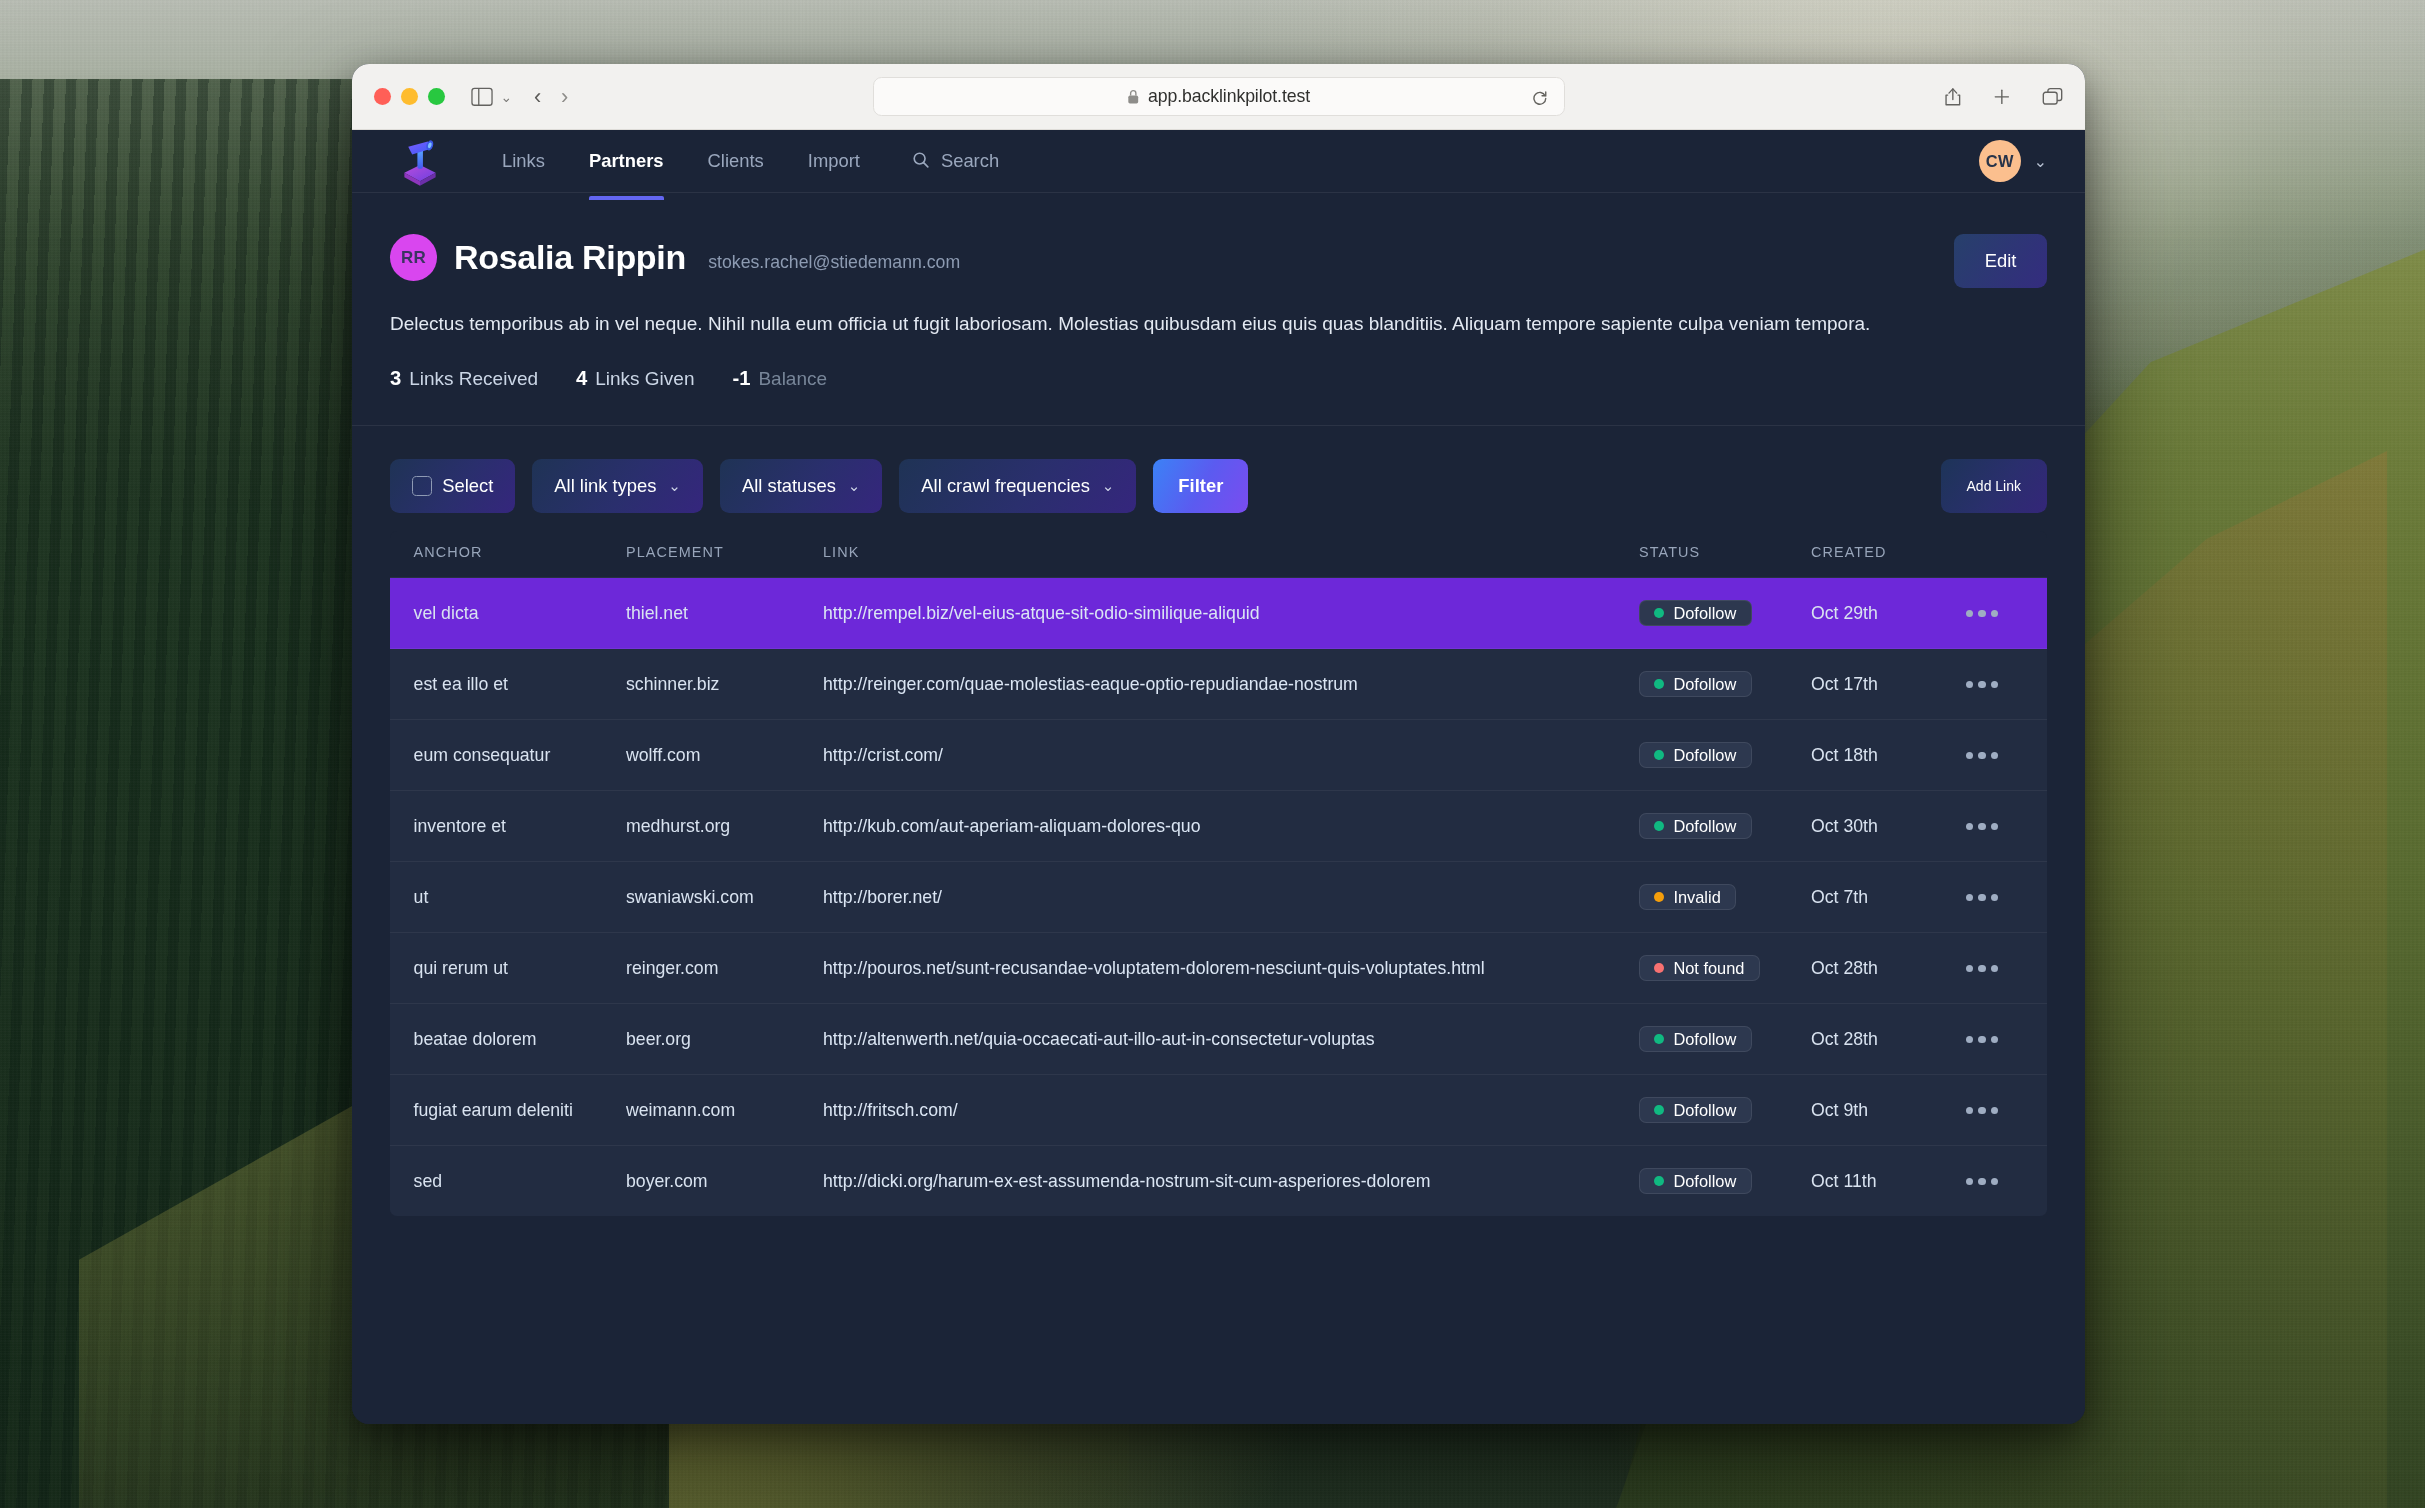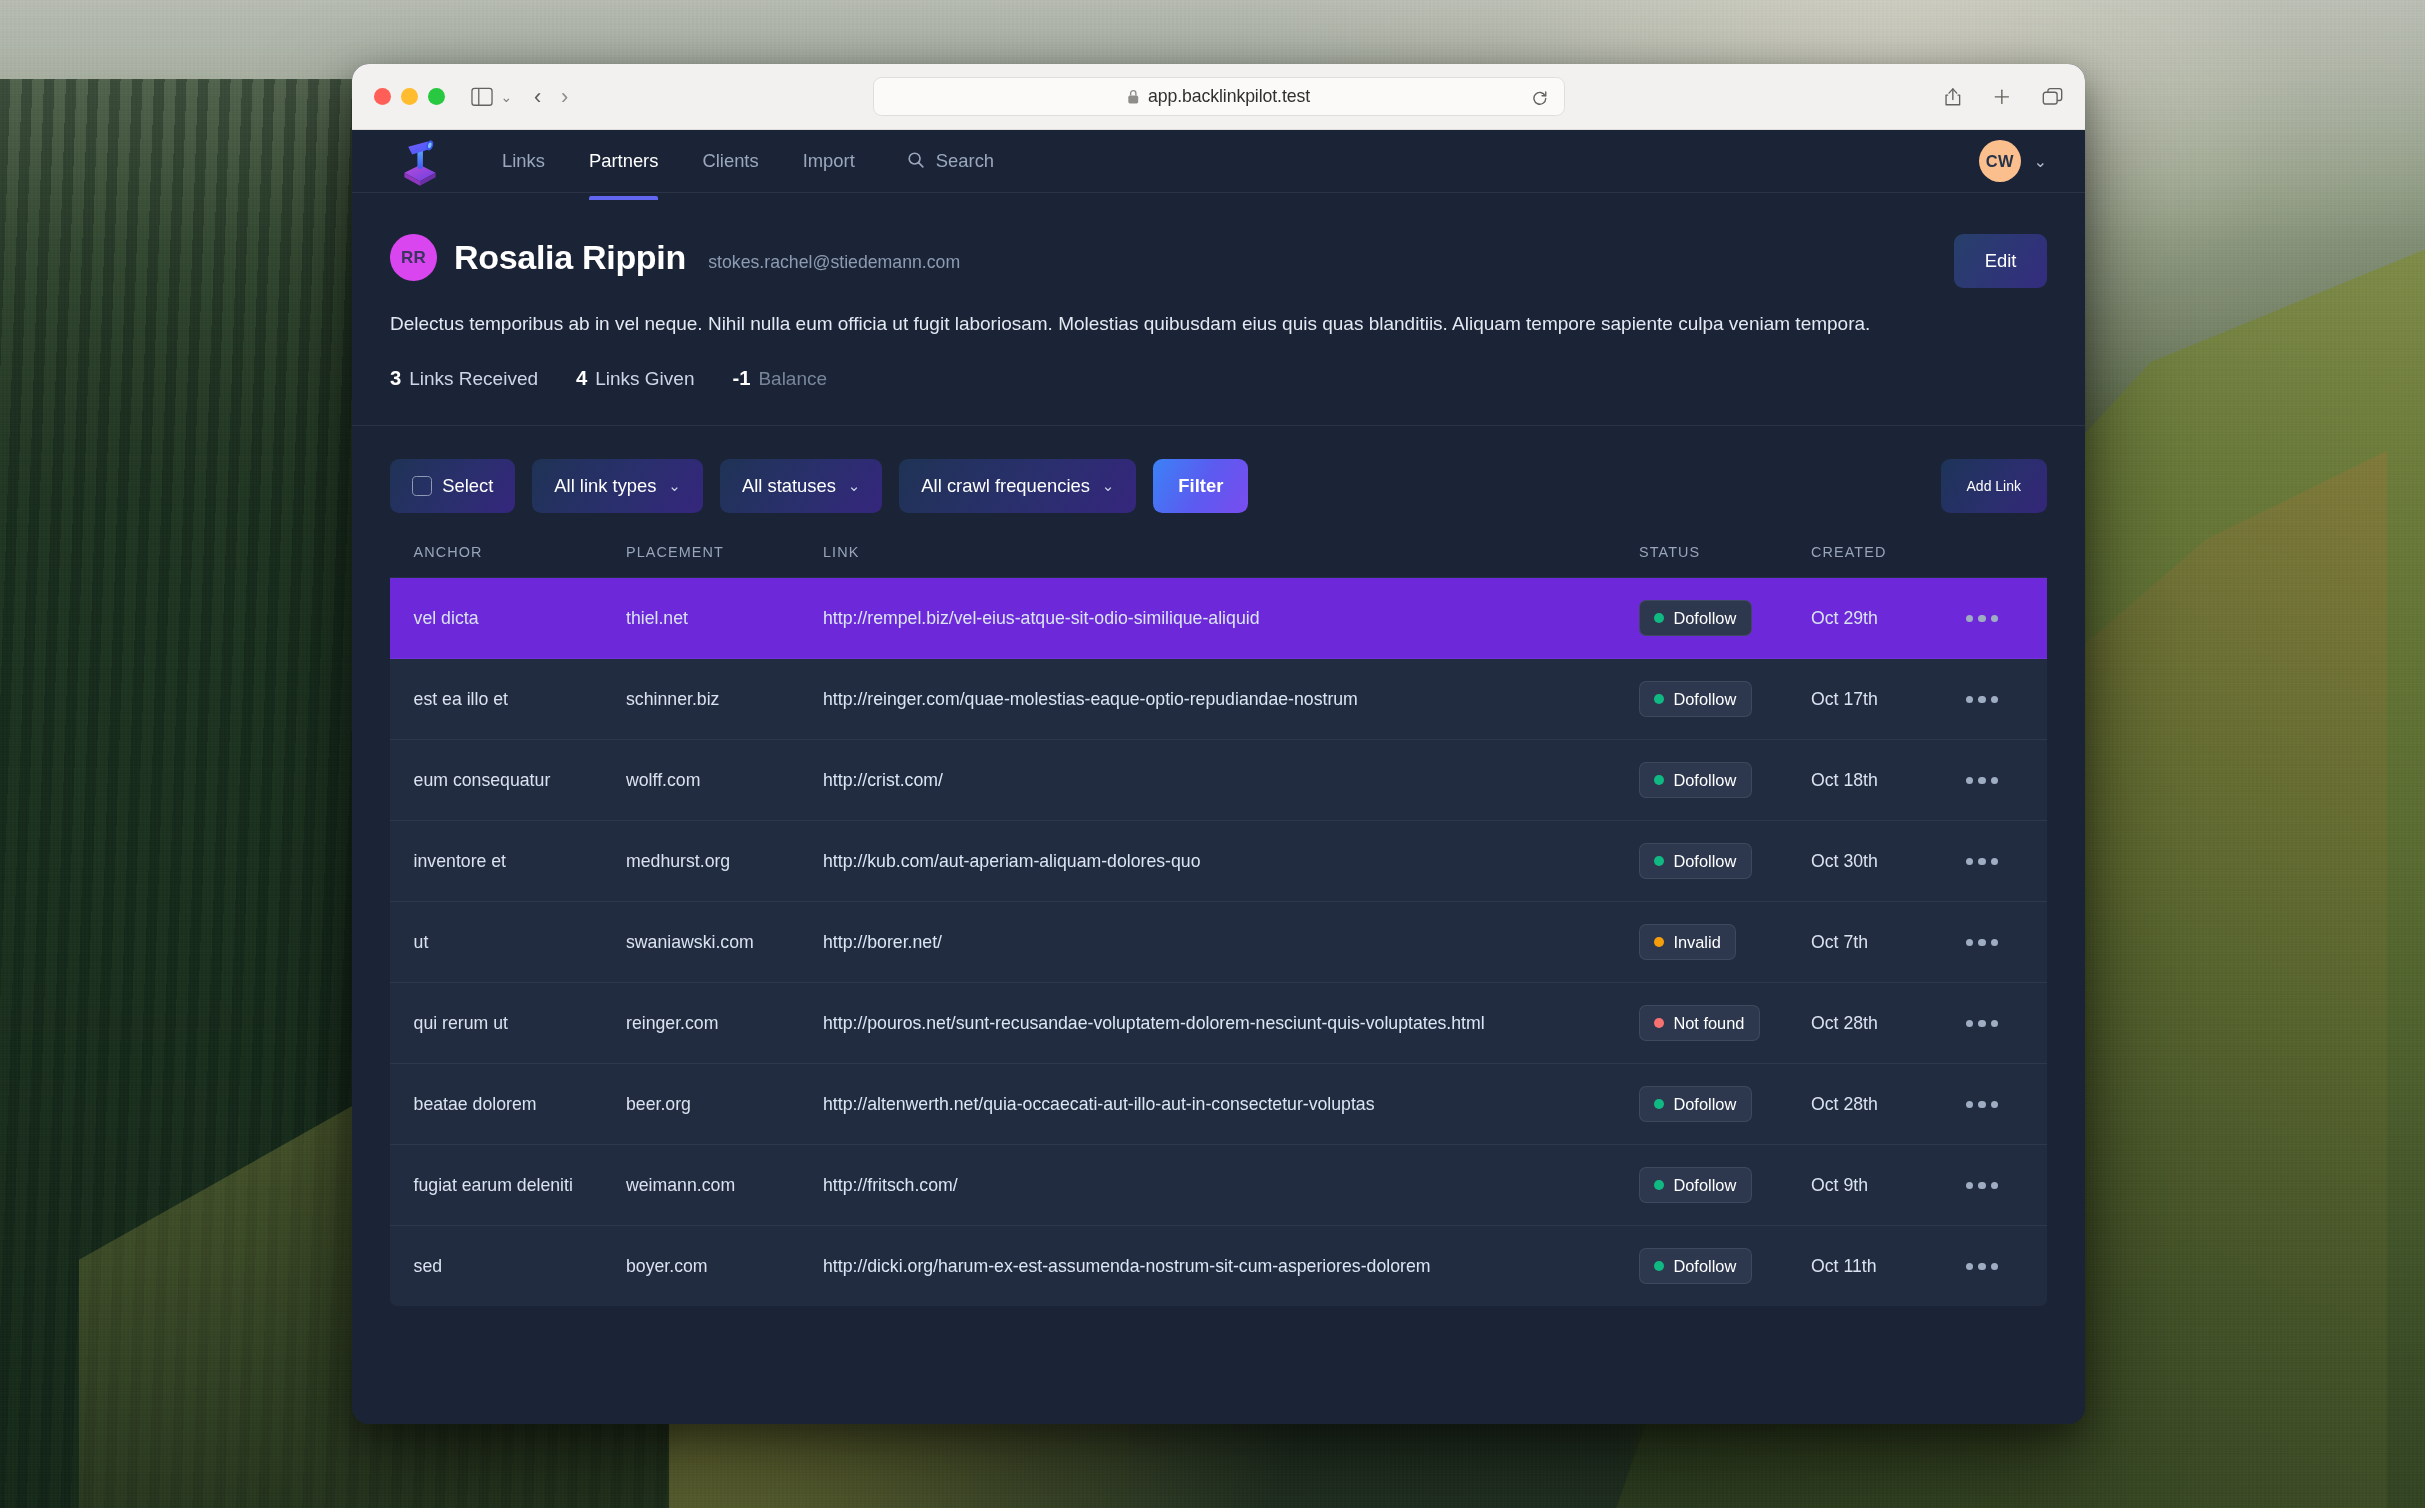--- a/index.html
+++ b/index.html
@@ -171,21 +171,21 @@
   .nav-link {
     font-size: 18.4px;
     color: #9aa7bd;
     padding: 0 22px;
     height: 77px;
     display: flex;
     align-items: center;
     position: relative;
     cursor: pointer;
   }
-  .nav-link.active { color: #ffffff; font-weight: 400; }
+  .nav-link.active { color: #ffffff; font-weight: 700; }
   .nav-link.active::after {
     content: "";
     position: absolute;
     left: 22px; right: 22px; bottom: 0;
     height: 3.3px;
     background: #6366f1;
     border-radius: 2px 2px 0 0;
   }
   #nav-search {
     display: flex; align-items: center; gap: 10.5px;
@@ -369,21 +369,21 @@
     text-decoration: none;
     cursor: pointer;
     word-break: break-all;
   }
   td.c-created { color: #a9b6c9; }
 
   .badge {
     display: inline-flex;
     align-items: center;
     gap: 9.2px;
-    height: 36px;
+    height: 26px;
     padding: 0 14.4px;
     border-radius: 7.2px;
     background: #2d384f;
     border: 0.7px solid rgba(255,255,255,0.085);
     font-size: 16.4px;
     color: #ffffff;
     white-space: nowrap;
   }
   .badge .dot {
     width: 9.8px; height: 9.8px;

